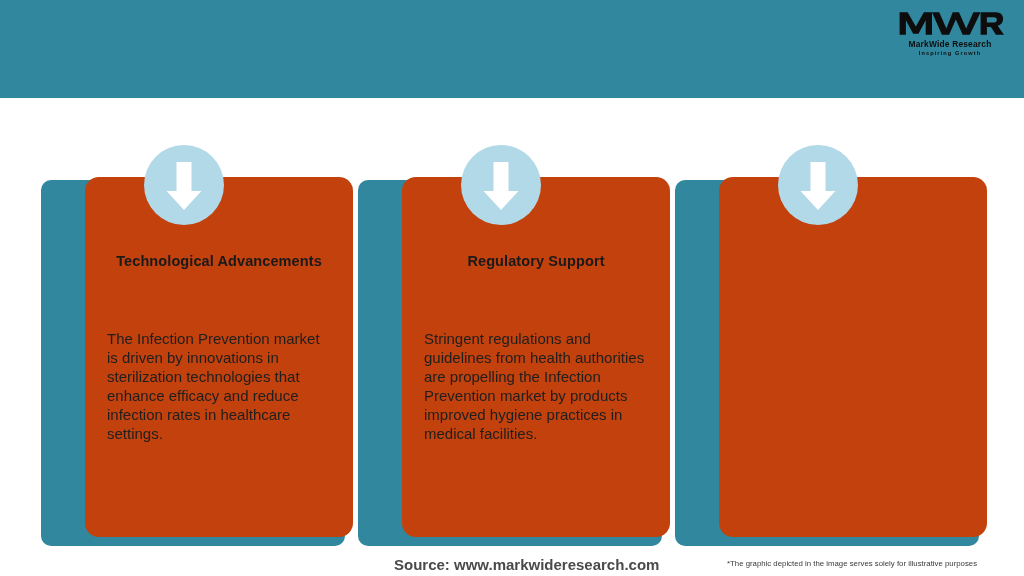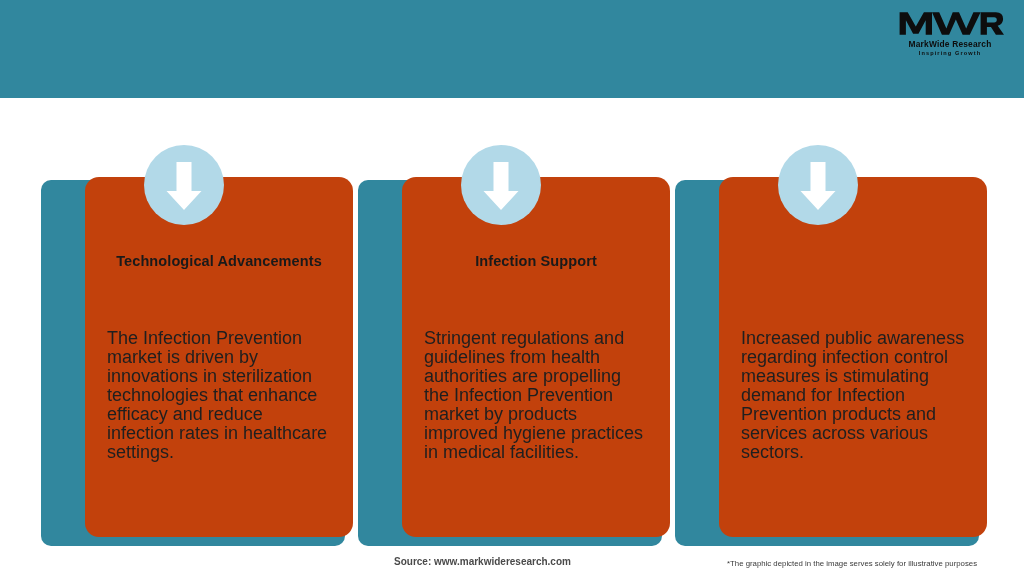--- a/index.html
+++ b/index.html
@@ -120,21 +120,21 @@
     font-weight: bold;
     color: #1a1a1a;
     letter-spacing: 0.1px;
   }
 
   .card-body {
     position: absolute;
     left: 22px;
     right: 20px;
     top: 152px;
-    font-size: 18px;
+    font-size: 15px;
     line-height: 19px;
     color: #1f1f1f;
     text-align: left;
   }
 
   
   .badge {
     position: absolute;
     left: 103px;
     top: 47px;
@@ -143,21 +143,21 @@
     border-radius: 50%;
     background: #b2d9e8;
   }
   .badge svg { display: block; }
 
   
   .footer-source {
     position: absolute;
     left: 394px;
     top: 556px;
-    font-size: 10px;
+    font-size: 15px;
     font-weight: bold;
     color: #4a4a4a;
     white-space: nowrap;
   }
   .footer-note {
     position: absolute;
     left: 727px;
     top: 559px;
     font-size: 7.8px;
     color: #3a3a3a;
@@ -194,34 +194,33 @@
     <div class="badge">
       <svg width="80" height="80" viewBox="0 0 80 80">
         <path d="M32.5 17 L47.5 17 L47.5 46 L57.5 46 L40 65 L22.5 46 L32.5 46 Z" fill="#ffffff"></path>
       </svg>
     </div>
   </div>
 
   <div class="card-wrap c1">
     <div class="card-backing"></div>
     <div class="card">
-      <div class="card-title">Infection Support</div>
+      <div class="card-title">Regulatory Support</div>
       <div class="card-body">Stringent regulations and guidelines from health authorities are propelling the Infection Prevention market by products improved hygiene practices in medical facilities.</div>
     </div>
     <div class="badge">
       <svg width="80" height="80" viewBox="0 0 80 80">
         <path d="M32.5 17 L47.5 17 L47.5 46 L57.5 46 L40 65 L22.5 46 L32.5 46 Z" fill="#ffffff"></path>
       </svg>
     </div>
   </div>
 
   <div class="card-wrap c2">
     <div class="card-backing"></div>
     <div class="card">
-      <div class="card-body">Increased public awareness regarding infection control measures is stimulating demand for Infection Prevention products and services across various sectors.</div>
     </div>
     <div class="badge">
       <svg width="80" height="80" viewBox="0 0 80 80">
         <path d="M32.5 17 L47.5 17 L47.5 46 L57.5 46 L40 65 L22.5 46 L32.5 46 Z" fill="#ffffff"></path>
       </svg>
     </div>
   </div>
 
 </div>
 

